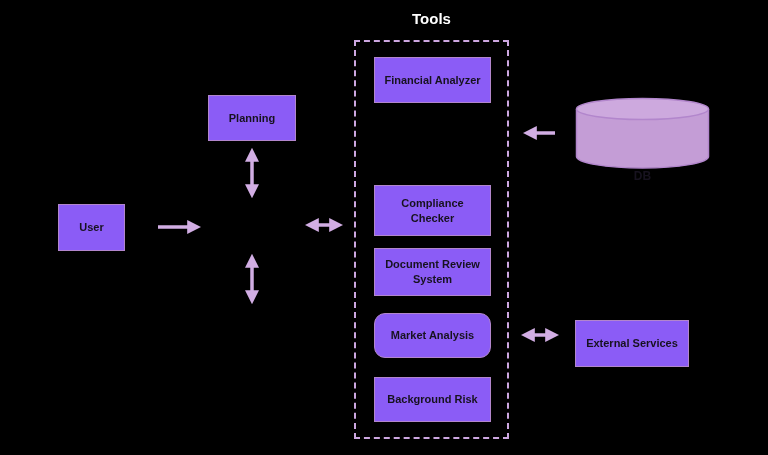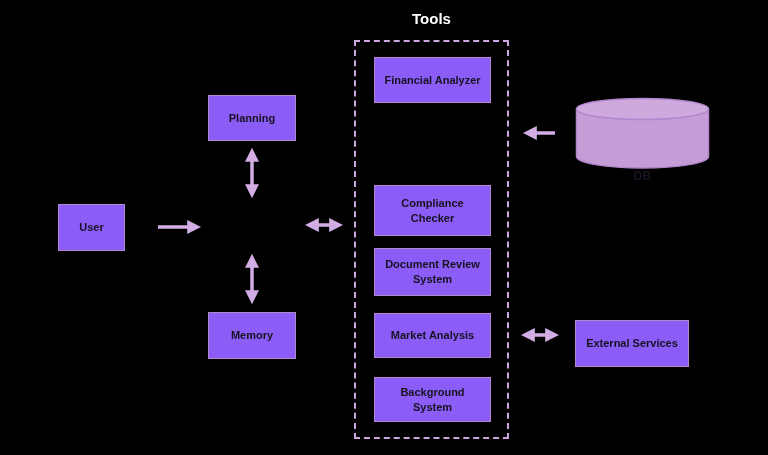--- a/index.html
+++ b/index.html
@@ -59,21 +59,21 @@
   }
   .tool-box {
     left: 374px;
     width: 117px;
     padding: 2px 6px;
   }
   .tool-1 { top: 57px;  height: 46px; }
   .tool-2 { top: 122px; height: 45px; }
   .tool-3 { top: 185px; height: 51px; }
   .tool-4 { top: 248px; height: 48px; }
-  .tool-5 { top: 313px; height: 45px; }
+  .tool-5 { top: 313px; height: 45px; border-radius: 11px; }
   .tool-6 { top: 377px; height: 45px; }
 
   .node-db {
     position: absolute;
     left: 575px; top: 97px;
     width: 135px; height: 73px;
   }
   .node-db .db-label {
     position: absolute;
     left: 0; top: 34px;
@@ -101,30 +101,29 @@
       <line x1="252" y1="152" x2="252" y2="194" marker-start="url(#ah)" marker-end="url(#ah)"></line>
       <line x1="252" y1="258" x2="252" y2="300" marker-start="url(#ah)" marker-end="url(#ah)"></line>
       <line x1="309" y1="225" x2="339" y2="225" marker-start="url(#ah)" marker-end="url(#ah)"></line>
       <line x1="555" y1="133" x2="527" y2="133" marker-end="url(#ah)"></line>
       <line x1="525" y1="335" x2="555" y2="335" marker-start="url(#ah)" marker-end="url(#ah)"></line>
     </g>
   </svg>
 
   <div class="node node-user">User</div>
   <div class="node node-planning">Planning</div>
-  <div class="node node-memory">Memory</div>
 
   <div class="tools-title">Tools</div>
   <div class="tools-container"></div>
 
   <div class="node tool-box tool-1">Financial Analyzer</div>
   <div class="node tool-box tool-3">Compliance Checker</div>
   <div class="node tool-box tool-4">Document Review System</div>
   <div class="node tool-box tool-5">Market Analysis</div>
-  <div class="node tool-box tool-6">Background System</div>
+  <div class="node tool-box tool-6">Background Risk</div>
 
   <div class="node-db">
     <svg width="135" height="73" viewBox="0 0 135 73" xmlns="http://www.w3.org/2000/svg">
       <path d="M1.5,12 L1.5,59.5 A66,11.5 0 0 0 133.5,59.5 L133.5,12" fill="#c49dd6" stroke="#b286cc" stroke-width="1.5"></path>
       <ellipse cx="67.5" cy="12" rx="66" ry="10.5" fill="#cda9de" stroke="#b286cc" stroke-width="1.5"></ellipse>
     </svg>
     <span class="db-label">DB</span>
   </div>
 
   <div class="node node-external">External Services</div>

